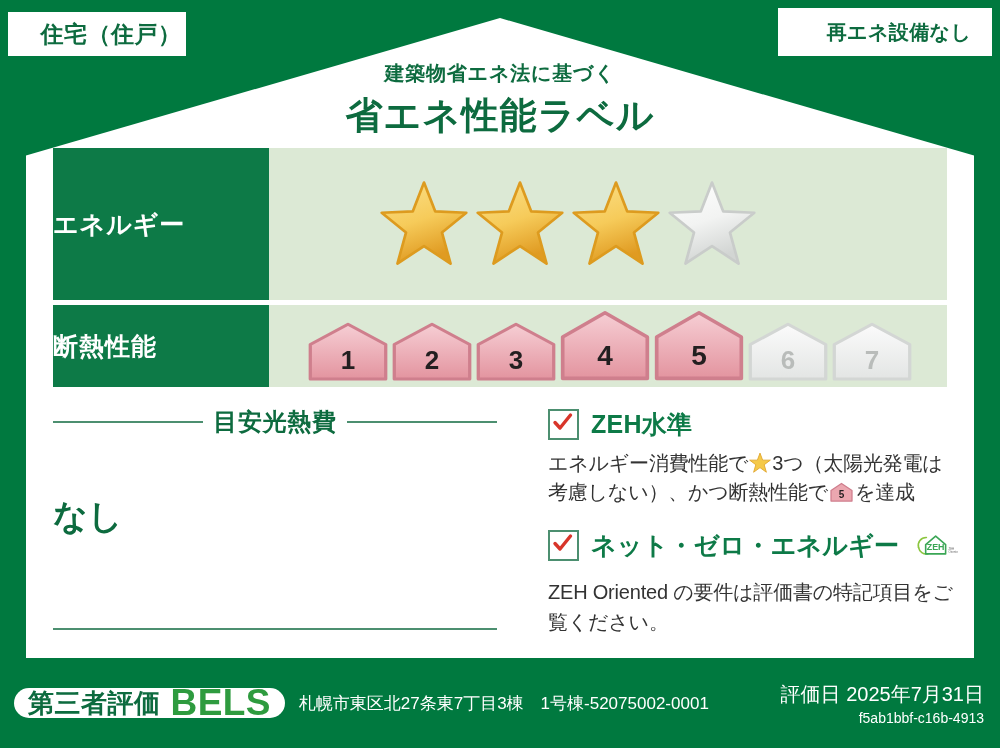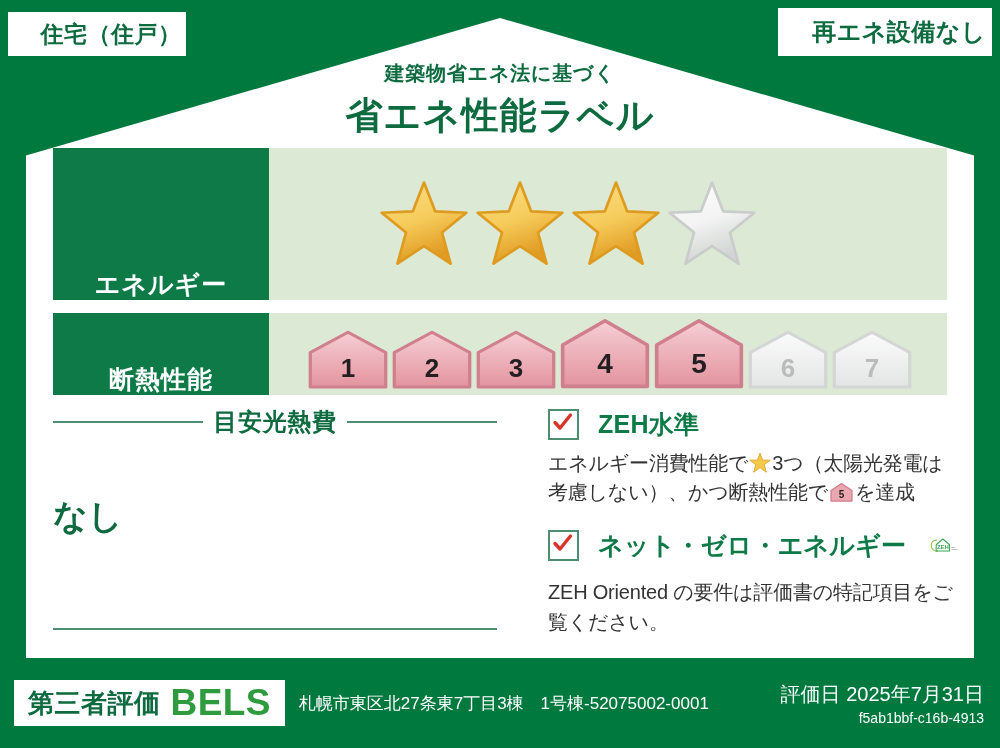--- a/index.html
+++ b/index.html
@@ -43,21 +43,21 @@
     padding-left: 28px;
   }
   .tag-left {
     left: 8px; top: 12px;
     width: 150px; height: 44px;
     font-size: 23px;
   }
   .tag-right {
     right: 8px; top: 8px;
     width: 186px; height: 48px;
-    font-size: 24px;
+    font-size: 20px;
   }
 
   
   .title-block {
     position: absolute;
     left: 0; right: 0; top: 60px;
     text-align: center;
     color: #0d6b3f;
   }
   .title-sub {
@@ -74,28 +74,29 @@
 
   
   .perf-row {
     position: absolute;
     display: flex;
     left: 53px;
     width: 894px;
     background: #dce9d5;
   }
   .row-energy { top: 148px; height: 152px; }
-  .row-insul  { top: 313px; height: 82px; }
+  .row-insul  { top: 305px; height: 82px; }
 
   .perf-label {
     background: #0d7a47;
     color: #ffffff;
     font-weight: bold;
     display: flex;
-    align-items: flex-end;
+    flex-direction: column;
+    align-items: flex-start;
     justify-content: center;
     flex: 0 0 216px;
     line-height: 1.3;
     letter-spacing: 0.04em;
   }
   .row-energy .perf-label { font-size: 25px; }
   .row-insul  .perf-label { font-size: 25px; }
 
   .perf-body {
     flex: 1 1 auto;
@@ -176,21 +177,21 @@
   
   .zeh-block {
     position: absolute;
     left: 548px;
     top: 408px;
     width: 410px;
   }
   .zeh-head {
     display: flex;
     align-items: center;
-    gap: 19px;
+    gap: 12px;
   }
   .checkbox {
     flex: 0 0 auto;
     width: 27px;
     height: 27px;
     border: 2px solid #4c8f70;
     background: #ffffff;
     position: relative;
   }
   .checkbox svg { position: absolute; left: 2px; top: 1px; }
@@ -226,25 +227,26 @@
     position: absolute;
     left: 0; right: 0;
     bottom: 0;
     height: 90px;
     display: flex;
     align-items: center;
   }
   .bels-badge {
     margin-left: 14px;
     background: #ffffff;
-    height: 46px;
+    height: 30px;
     padding: 0 14px;
     display: flex;
     align-items: center;
     gap: 10px;
+    border-radius: 19px;
   }
   .bels-jp {
     color: #0d6b3f;
     font-size: 26px;
     font-weight: bold;
     letter-spacing: 0.02em;
   }
   .bels-en {
     color: #2e9b3f;
     font-size: 37px;

